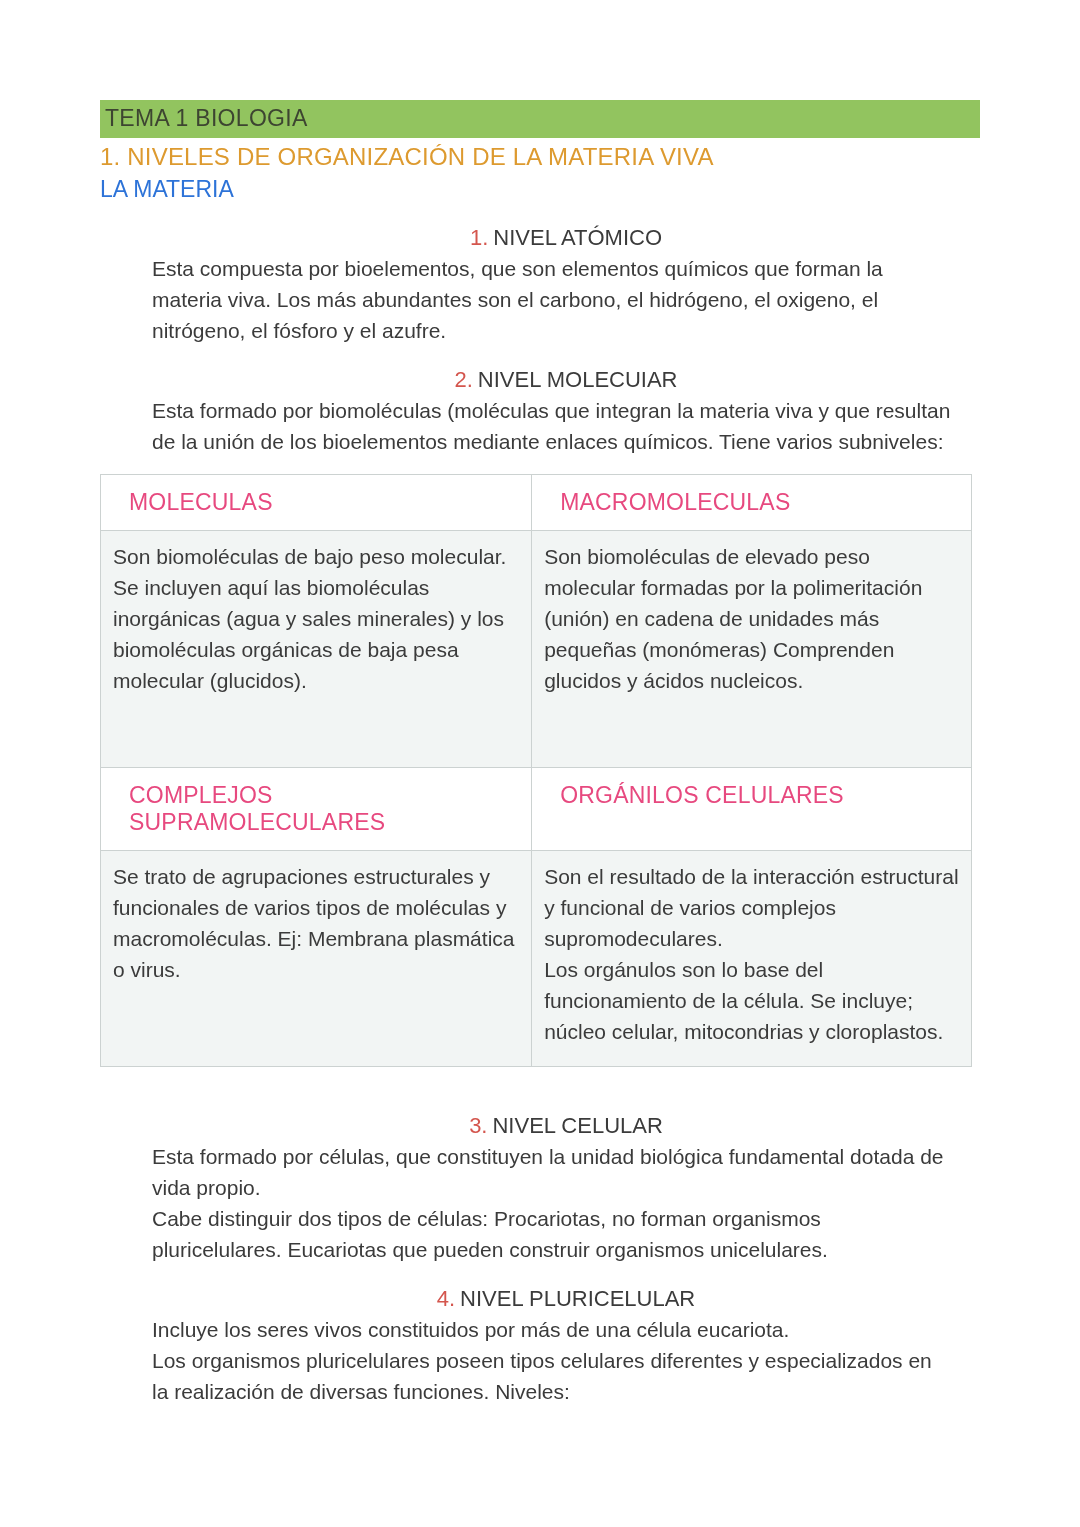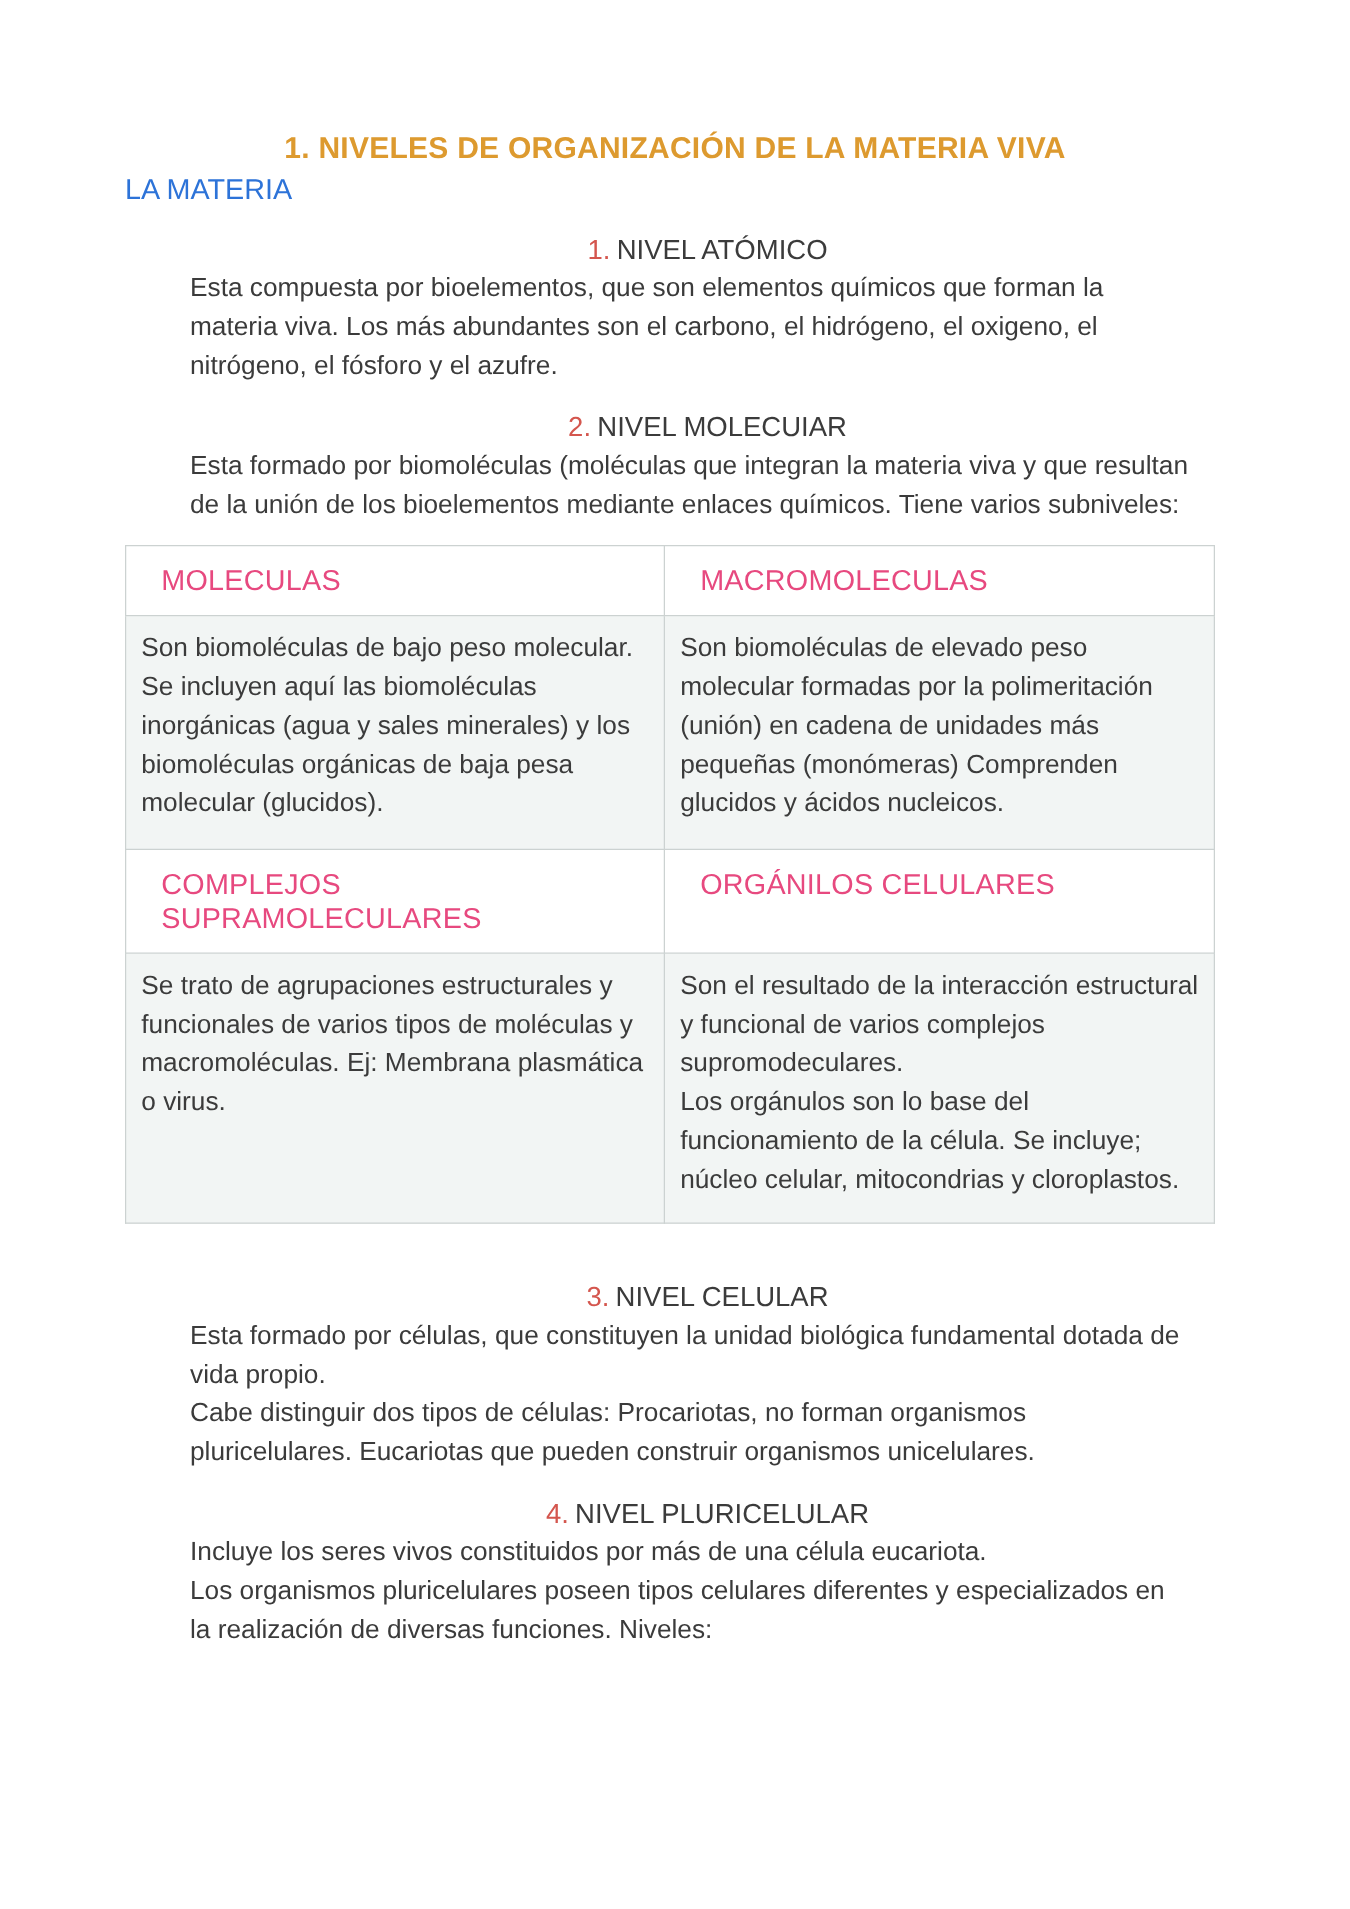--- a/index.html
+++ b/index.html
@@ -17,26 +17,25 @@
   .banner {
     background: var(--banner-bg, #92c45f);
     color: var(--banner-text, #3d4531);
     font-size: 23px;
     line-height: 25px;
     padding: 6px 8px 7px 5px;
     letter-spacing: 0.3px;
   }
   .main-heading {
     color: var(--heading-orange, #dd9a2f);
-    font-weight: bold;
+    font-weight: normal;
     font-size: 24px;
     line-height: 30px;
     margin-top: 4px;
     letter-spacing: 0.2px;
-    text-align: center;
   }
   .sub-heading {
     color: var(--subheading-blue, #2d73d8);
     font-size: 23px;
     line-height: 29px;
     margin-top: 3px;
   }
   .intro { margin-top: 4px; }
   .intro p { font-size: 21px; line-height: 31px; white-space: nowrap; }
 
@@ -73,28 +72,29 @@
     height: 55px;
     letter-spacing: 0.2px;
   }
   .subniveles td {
     background: var(--table-body-bg, #f2f5f4);
     font-size: 21px;
     line-height: 31px;
     padding: 10px 12px;
     white-space: pre-line;
   }
-  tr.row-body-1 td { height: 187px; margin-left: 27px; }
+  tr.row-body-1 td { height: 237px; margin-left: 27px; }
   tr.row-body-2 td { height: 216px; }
 </style>
 </head>
 <body>
 
 <div class="page">
 
+  <div class="banner">TEMA 1 BIOLOGIA</div>
 
   <div class="main-heading">1. NIVELES DE ORGANIZACIÓN DE LA MATERIA VIVA</div>
 
   <div class="sub-heading">LA MATERIA</div>
 
 
   <div class="section">
     <div class="section-title">
       <span class="section-num">1.</span><span>NIVEL ATÓMICO</span>
     </div>

